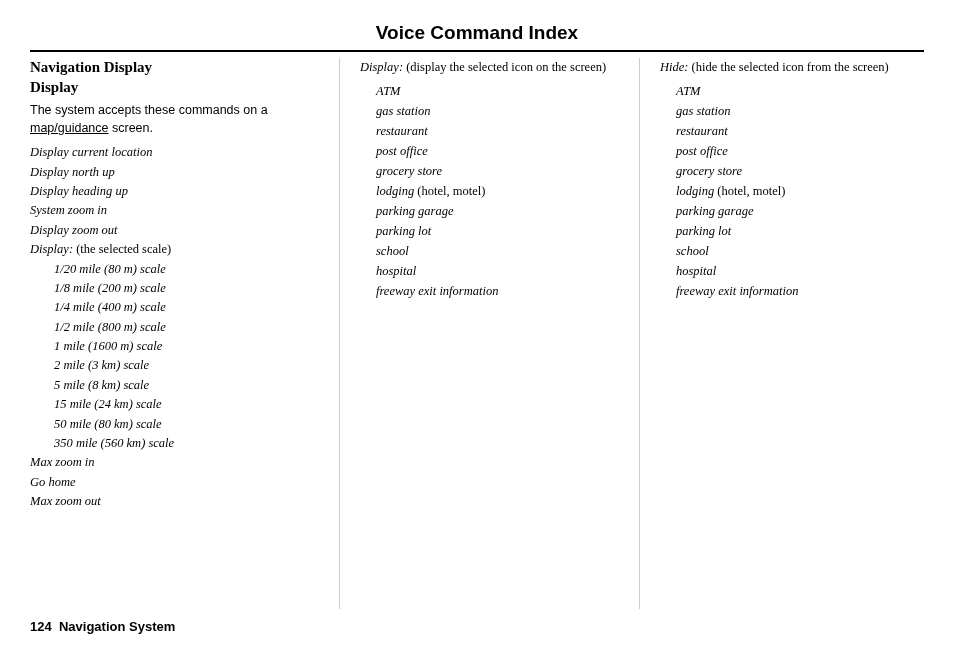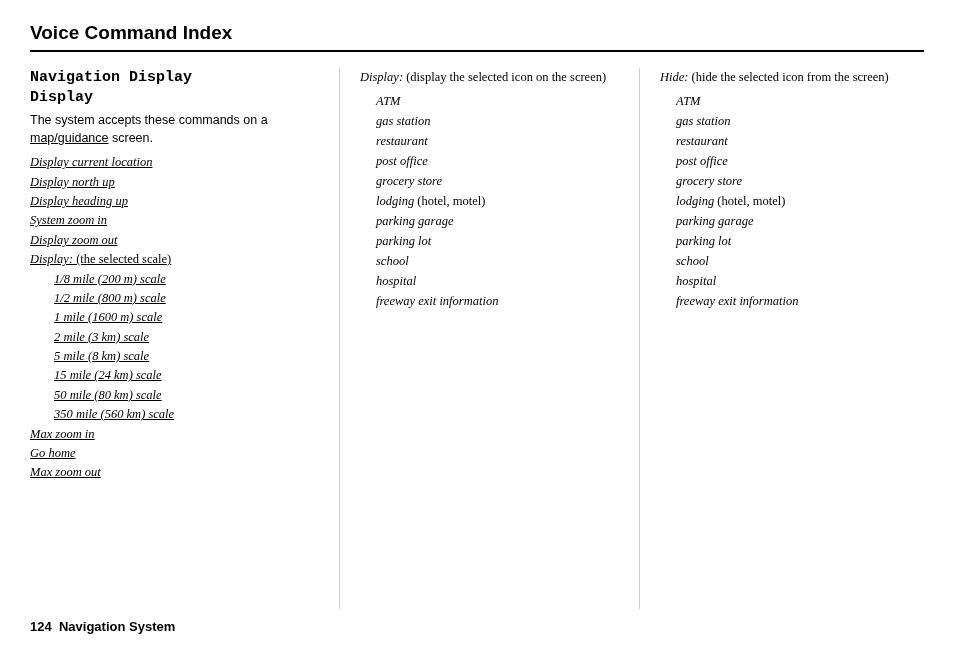--- a/index.html
+++ b/index.html
@@ -16,21 +16,22 @@
     .page {
       padding: 22px 30px 18px 30px;
       height: 100%;
       display: flex;
       flex-direction: column;
     }
 
     .page-header {
       border-bottom: 2px solid #000;
       padding-bottom: 6px;
-      margin-bottom: 16px;
+      margin-bottom: 6px;
+      text-align: center;
     }
 
     .page-title {
       font-size: 19px;
       font-weight: bold;
       font-family: Arial, sans-serif;
     }
 
     .content-area {
       display: flex;
@@ -50,21 +51,21 @@
       padding-right: 0;
       border-right: 1px solid #ccc;
     }
 
     .col-right {
       width: 280px;
       padding-left: 20px;
     }
 
     .section-title {
-      font-family: Liberation Mono, monospace;
+      font-family: Liberation Serif, serif;
       font-size: 15px;
       font-weight: bold;
       margin-bottom: 4px;
       line-height: 1.3;
     }
 
     .intro-text {
       font-family: Arial, sans-serif;
       font-size: 12.5px;
       margin-bottom: 6px;
@@ -77,21 +78,20 @@
 
     .cmd-list {
       list-style: none;
       padding: 0;
     }
 
     .cmd-list li {
       font-style: italic;
       font-size: 12.5px;
       line-height: 1.55;
-      text-decoration: underline;
     }
 
     .cmd-list li.indent {
       padding-left: 24px;
     }
 
     .cmd-list li span.normal {
       font-style: normal;
     }
 
@@ -147,21 +147,23 @@
       <div class="intro-text">
         <span>The system accepts these commands on a </span><span class="map-guidance">map/guidance</span><span> screen.</span>
       </div>
       <ul class="cmd-list">
         <li><em>Display current location</em></li>
         <li><em>Display north up</em></li>
         <li><em>Display heading up</em></li>
         <li><em>System zoom in</em></li>
         <li><em>Display zoom out</em></li>
         <li><em>Display:</em><span class="normal"> (the selected scale)</span></li>
+        <li class="indent"><em>1/20 mile (80 m) scale</em></li>
         <li class="indent"><em>1/8 mile (200 m) scale</em></li>
+        <li class="indent"><em>1/4 mile (400 m) scale</em></li>
         <li class="indent"><em>1/2 mile (800 m) scale</em></li>
         <li class="indent"><em>1 mile (1600 m) scale</em></li>
         <li class="indent"><em>2 mile (3 km) scale</em></li>
         <li class="indent"><em>5 mile (8 km) scale</em></li>
         <li class="indent"><em>15 mile (24 km) scale</em></li>
         <li class="indent"><em>50 mile (80 km) scale</em></li>
         <li class="indent"><em>350 mile (560 km) scale</em></li>
         <li><em>Max zoom in</em></li>
         <li><em>Go home</em></li>
         <li><em>Max zoom out</em></li>

